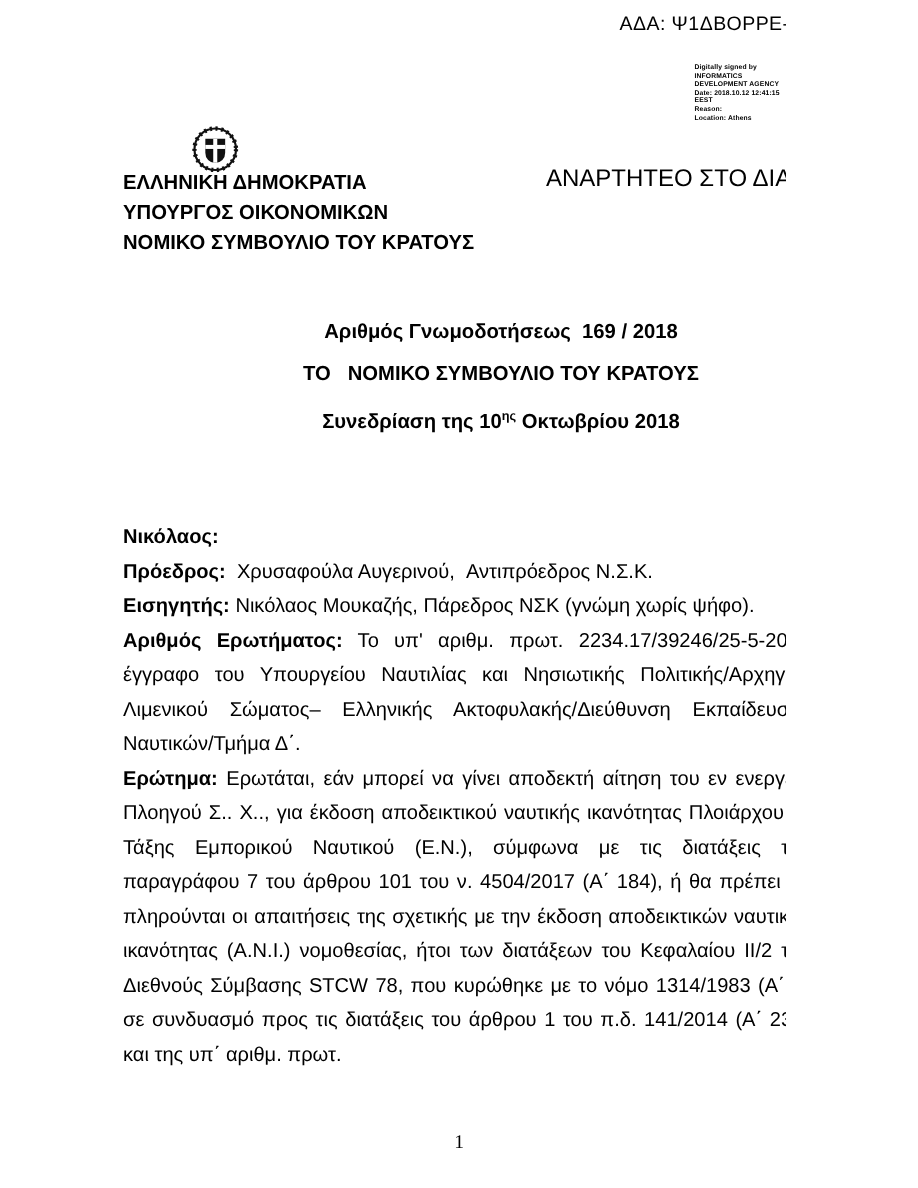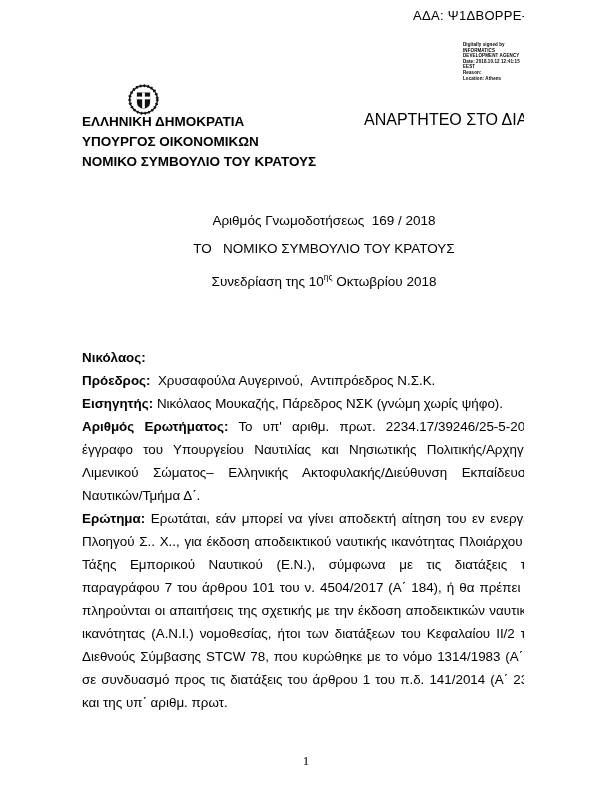--- a/index.html
+++ b/index.html
@@ -36,22 +36,22 @@
   .emblem {
     position:absolute; top:84px; left:128px;
     width:31px; height:31px;
   }
   .letterhead {
     position:absolute; top:112px; left:82px;
     font-weight:bold; font-size:13.5px; line-height:20px;
     white-space:nowrap;
   }
   .headings {
-    position:absolute; top:214px; left:86px; width:476px;
-    text-align:center; font-weight:normal; font-size:13.5px;
+    position:absolute; top:214px; left:96px; width:476px;
+    text-align:center; font-weight:bold; font-size:13.5px;
   }
   .headings .h { margin:0 0 14px 0; line-height:14px; }
   .headings sup { font-size:8.5px; }
   .body-text {
     position:absolute; top:346px; left:82px; width:458px;
     font-size:13.4px; line-height:23px; text-align:justify;
   }
   .body-text p { margin:0; }
   .lbl { font-weight:bold; }
   .it  { }

